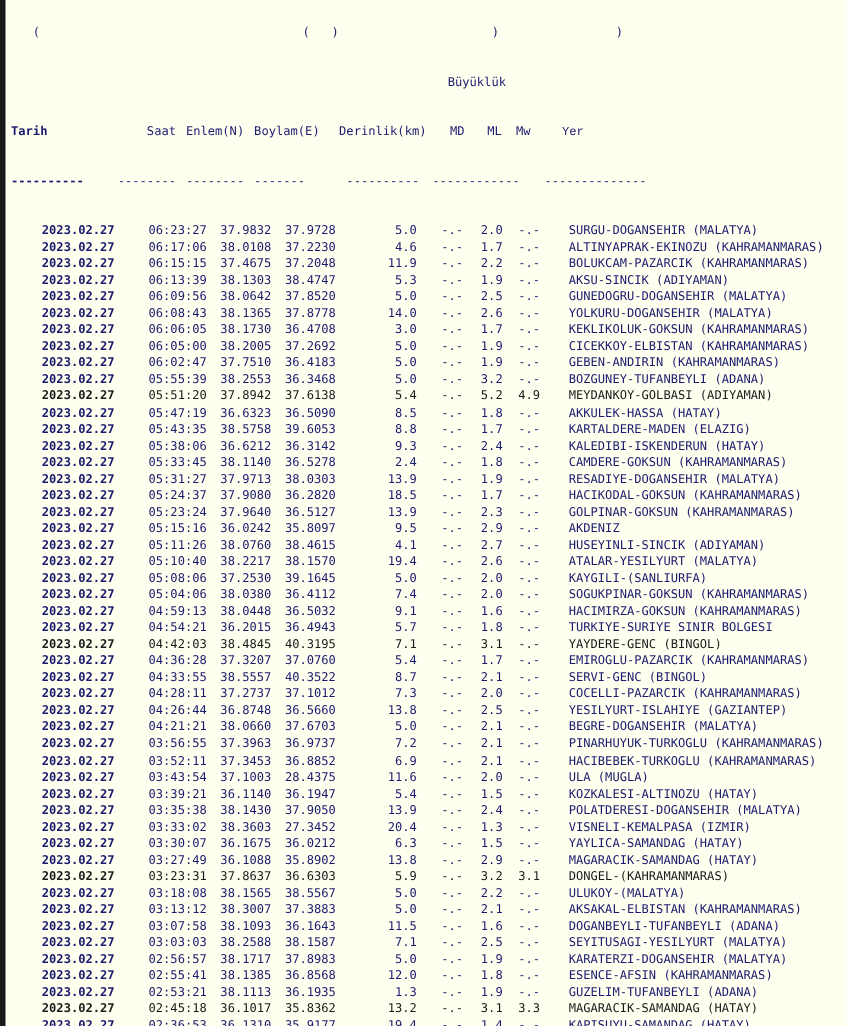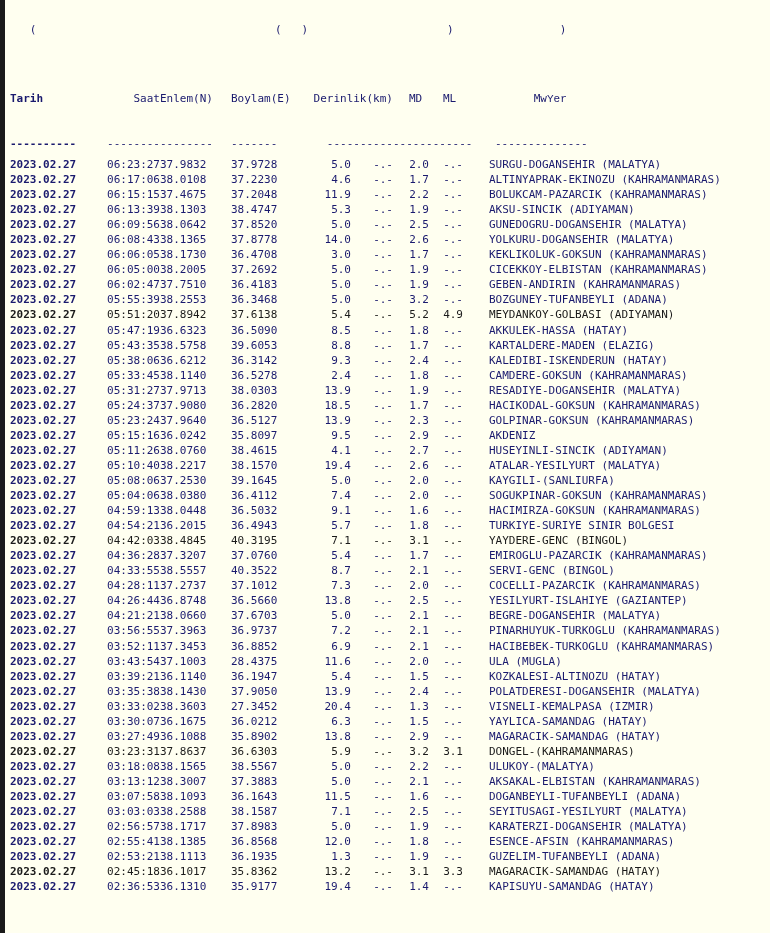--- a/index.html
+++ b/index.html
@@ -28,56 +28,57 @@
     top: -8px;
     white-space: pre;
     line-height: 15px;
   }
   .line {
     height: 15px;
     line-height: 15px;
     white-space: pre;
     position: relative;
   }
-  .row { height: 15.05px; }
+  .row { height: 15.05px; margin-left: 28px; }
   .row.hl-orange::before,
   .row.hl-yellow::before {
     content: "";
     position: absolute;
     left: -4px;
     width: 746px;
     top: 0; bottom: 0;
     z-index: -1;
   }
   .row.hl-orange::before { background: #ff5a00; }
   .row.hl-yellow::before { background: #ffe600; }
   .row.hl-orange { color: #1a1a1a; }
   .row.hl-yellow { color: #1a1a1a; }
   .c { display: inline-block; white-space: pre; }
   .c-date { width: 79px; font-weight: bold; }
   .c-time { width: 71px; text-align: right; }
-  .c-lat  { width: 71px; }
+  .c-lat  { width: 71px; text-align: center; }
   .c-lon  { width: 60px; }
   .c-dep  { width: 60px; text-align: right; }
   .c-md   { width: 42px; text-align: right; }
   .c-ml   { width: 36px; text-align: right; }
   .c-mw   { width: 34px; text-align: right; }
   .c-loc  { padding-left: 26px; }
-  .hdr .c-dep { text-align: right; padding-left: 6px; width: 90px; margin-top: 24px; }
+  .hdr .c-dep { text-align: center; padding-left: 6px; width: 90px; }
   .hdr .c-md  { text-align: left; width: 34px; padding-left: 16px; }
   .hdr .c-ml  { text-align: left; width: 26px; }
-  .hdr .c-mw  { text-align: right; width: 42px; margin-left: 36px; }
+  .hdr .c-mw  { text-align: left; width: 42px; }
   .hdr .c-loc { padding-left: 0; font-family: Liberation Mono, monospace; }
   .hdr .c-lon { width: 66px; }
   .cut-line { color: #1a1a6e; }
   .magnitude-title { padding-left: 397px; }
 </style>
 </head>
 <body>
 
 <div class="left-border"></div>
 
 <div class="pre" id="listing">
   <div class="line cut-line">   (                                    (   )                     )                )</div>
+  <div class="line"><span class="magnitude-title">Büyüklük</span></div>
   <div class="line hdr"><span class="c c-date">Tarih</span><span class="c c-time">Saat</span><span class="c c-lat">Enlem(N)</span><span class="c c-lon">Boylam(E)</span><span class="c c-dep">Derinlik(km)</span><span class="c c-md">MD</span><span class="c c-ml">ML</span><span class="c c-mw">Mw</span><span class="c c-loc">Yer</span></div>
   <div class="line hdr"><span class="c c-date">----------</span><span class="c c-time">--------</span><span class="c c-lat">--------</span><span class="c c-lon">-------</span><span class="c c-dep">----------</span><span class="c" style="width:102px">------------</span><span class="c">--------------</span></div>
   <div id="rows"><div class="line row"><span class="c c-date">2023.02.27</span><span class="c c-time">06:23:27</span><span class="c c-lat">37.9832</span><span class="c c-lon">37.9728</span><span class="c c-dep">5.0</span><span class="c c-md">-.-</span><span class="c c-ml">2.0</span><span class="c c-mw">-.-</span><span class="c c-loc">SURGU-DOGANSEHIR (MALATYA)</span></div><div class="line row"><span class="c c-date">2023.02.27</span><span class="c c-time">06:17:06</span><span class="c c-lat">38.0108</span><span class="c c-lon">37.2230</span><span class="c c-dep">4.6</span><span class="c c-md">-.-</span><span class="c c-ml">1.7</span><span class="c c-mw">-.-</span><span class="c c-loc">ALTINYAPRAK-EKINOZU (KAHRAMANMARAS)</span></div><div class="line row"><span class="c c-date">2023.02.27</span><span class="c c-time">06:15:15</span><span class="c c-lat">37.4675</span><span class="c c-lon">37.2048</span><span class="c c-dep">11.9</span><span class="c c-md">-.-</span><span class="c c-ml">2.2</span><span class="c c-mw">-.-</span><span class="c c-loc">BOLUKCAM-PAZARCIK (KAHRAMANMARAS)</span></div><div class="line row"><span class="c c-date">2023.02.27</span><span class="c c-time">06:13:39</span><span class="c c-lat">38.1303</span><span class="c c-lon">38.4747</span><span class="c c-dep">5.3</span><span class="c c-md">-.-</span><span class="c c-ml">1.9</span><span class="c c-mw">-.-</span><span class="c c-loc">AKSU-SINCIK (ADIYAMAN)</span></div><div class="line row"><span class="c c-date">2023.02.27</span><span class="c c-time">06:09:56</span><span class="c c-lat">38.0642</span><span class="c c-lon">37.8520</span><span class="c c-dep">5.0</span><span class="c c-md">-.-</span><span class="c c-ml">2.5</span><span class="c c-mw">-.-</span><span class="c c-loc">GUNEDOGRU-DOGANSEHIR (MALATYA)</span></div><div class="line row"><span class="c c-date">2023.02.27</span><span class="c c-time">06:08:43</span><span class="c c-lat">38.1365</span><span class="c c-lon">37.8778</span><span class="c c-dep">14.0</span><span class="c c-md">-.-</span><span class="c c-ml">2.6</span><span class="c c-mw">-.-</span><span class="c c-loc">YOLKURU-DOGANSEHIR (MALATYA)</span></div><div class="line row"><span class="c c-date">2023.02.27</span><span class="c c-time">06:06:05</span><span class="c c-lat">38.1730</span><span class="c c-lon">36.4708</span><span class="c c-dep">3.0</span><span class="c c-md">-.-</span><span class="c c-ml">1.7</span><span class="c c-mw">-.-</span><span class="c c-loc">KEKLIKOLUK-GOKSUN (KAHRAMANMARAS)</span></div><div class="line row"><span class="c c-date">2023.02.27</span><span class="c c-time">06:05:00</span><span class="c c-lat">38.2005</span><span class="c c-lon">37.2692</span><span class="c c-dep">5.0</span><span class="c c-md">-.-</span><span class="c c-ml">1.9</span><span class="c c-mw">-.-</span><span class="c c-loc">CICEKKOY-ELBISTAN (KAHRAMANMARAS)</span></div><div class="line row"><span class="c c-date">2023.02.27</span><span class="c c-time">06:02:47</span><span class="c c-lat">37.7510</span><span class="c c-lon">36.4183</span><span class="c c-dep">5.0</span><span class="c c-md">-.-</span><span class="c c-ml">1.9</span><span class="c c-mw">-.-</span><span class="c c-loc">GEBEN-ANDIRIN (KAHRAMANMARAS)</span></div><div class="line row"><span class="c c-date">2023.02.27</span><span class="c c-time">05:55:39</span><span class="c c-lat">38.2553</span><span class="c c-lon">36.3468</span><span class="c c-dep">5.0</span><span class="c c-md">-.-</span><span class="c c-ml">3.2</span><span class="c c-mw">-.-</span><span class="c c-loc">BOZGUNEY-TUFANBEYLI (ADANA)</span></div><div class="line row hl-orange"><span class="c c-date">2023.02.27</span><span class="c c-time">05:51:20</span><span class="c c-lat">37.8942</span><span class="c c-lon">37.6138</span><span class="c c-dep">5.4</span><span class="c c-md">-.-</span><span class="c c-ml">5.2</span><span class="c c-mw">4.9</span><span class="c c-loc">MEYDANKOY-GOLBASI (ADIYAMAN)</span></div><div class="line row"><span class="c c-date">2023.02.27</span><span class="c c-time">05:47:19</span><span class="c c-lat">36.6323</span><span class="c c-lon">36.5090</span><span class="c c-dep">8.5</span><span class="c c-md">-.-</span><span class="c c-ml">1.8</span><span class="c c-mw">-.-</span><span class="c c-loc">AKKULEK-HASSA (HATAY)</span></div><div class="line row"><span class="c c-date">2023.02.27</span><span class="c c-time">05:43:35</span><span class="c c-lat">38.5758</span><span class="c c-lon">39.6053</span><span class="c c-dep">8.8</span><span class="c c-md">-.-</span><span class="c c-ml">1.7</span><span class="c c-mw">-.-</span><span class="c c-loc">KARTALDERE-MADEN (ELAZIG)</span></div><div class="line row"><span class="c c-date">2023.02.27</span><span class="c c-time">05:38:06</span><span class="c c-lat">36.6212</span><span class="c c-lon">36.3142</span><span class="c c-dep">9.3</span><span class="c c-md">-.-</span><span class="c c-ml">2.4</span><span class="c c-mw">-.-</span><span class="c c-loc">KALEDIBI-ISKENDERUN (HATAY)</span></div><div class="line row"><span class="c c-date">2023.02.27</span><span class="c c-time">05:33:45</span><span class="c c-lat">38.1140</span><span class="c c-lon">36.5278</span><span class="c c-dep">2.4</span><span class="c c-md">-.-</span><span class="c c-ml">1.8</span><span class="c c-mw">-.-</span><span class="c c-loc">CAMDERE-GOKSUN (KAHRAMANMARAS)</span></div><div class="line row"><span class="c c-date">2023.02.27</span><span class="c c-time">05:31:27</span><span class="c c-lat">37.9713</span><span class="c c-lon">38.0303</span><span class="c c-dep">13.9</span><span class="c c-md">-.-</span><span class="c c-ml">1.9</span><span class="c c-mw">-.-</span><span class="c c-loc">RESADIYE-DOGANSEHIR (MALATYA)</span></div><div class="line row"><span class="c c-date">2023.02.27</span><span class="c c-time">05:24:37</span><span class="c c-lat">37.9080</span><span class="c c-lon">36.2820</span><span class="c c-dep">18.5</span><span class="c c-md">-.-</span><span class="c c-ml">1.7</span><span class="c c-mw">-.-</span><span class="c c-loc">HACIKODAL-GOKSUN (KAHRAMANMARAS)</span></div><div class="line row"><span class="c c-date">2023.02.27</span><span class="c c-time">05:23:24</span><span class="c c-lat">37.9640</span><span class="c c-lon">36.5127</span><span class="c c-dep">13.9</span><span class="c c-md">-.-</span><span class="c c-ml">2.3</span><span class="c c-mw">-.-</span><span class="c c-loc">GOLPINAR-GOKSUN (KAHRAMANMARAS)</span></div><div class="line row"><span class="c c-date">2023.02.27</span><span class="c c-time">05:15:16</span><span class="c c-lat">36.0242</span><span class="c c-lon">35.8097</span><span class="c c-dep">9.5</span><span class="c c-md">-.-</span><span class="c c-ml">2.9</span><span class="c c-mw">-.-</span><span class="c c-loc">AKDENIZ</span></div><div class="line row"><span class="c c-date">2023.02.27</span><span class="c c-time">05:11:26</span><span class="c c-lat">38.0760</span><span class="c c-lon">38.4615</span><span class="c c-dep">4.1</span><span class="c c-md">-.-</span><span class="c c-ml">2.7</span><span class="c c-mw">-.-</span><span class="c c-loc">HUSEYINLI-SINCIK (ADIYAMAN)</span></div><div class="line row"><span class="c c-date">2023.02.27</span><span class="c c-time">05:10:40</span><span class="c c-lat">38.2217</span><span class="c c-lon">38.1570</span><span class="c c-dep">19.4</span><span class="c c-md">-.-</span><span class="c c-ml">2.6</span><span class="c c-mw">-.-</span><span class="c c-loc">ATALAR-YESILYURT (MALATYA)</span></div><div class="line row"><span class="c c-date">2023.02.27</span><span class="c c-time">05:08:06</span><span class="c c-lat">37.2530</span><span class="c c-lon">39.1645</span><span class="c c-dep">5.0</span><span class="c c-md">-.-</span><span class="c c-ml">2.0</span><span class="c c-mw">-.-</span><span class="c c-loc">KAYGILI-(SANLIURFA)</span></div><div class="line row"><span class="c c-date">2023.02.27</span><span class="c c-time">05:04:06</span><span class="c c-lat">38.0380</span><span class="c c-lon">36.4112</span><span class="c c-dep">7.4</span><span class="c c-md">-.-</span><span class="c c-ml">2.0</span><span class="c c-mw">-.-</span><span class="c c-loc">SOGUKPINAR-GOKSUN (KAHRAMANMARAS)</span></div><div class="line row"><span class="c c-date">2023.02.27</span><span class="c c-time">04:59:13</span><span class="c c-lat">38.0448</span><span class="c c-lon">36.5032</span><span class="c c-dep">9.1</span><span class="c c-md">-.-</span><span class="c c-ml">1.6</span><span class="c c-mw">-.-</span><span class="c c-loc">HACIMIRZA-GOKSUN (KAHRAMANMARAS)</span></div><div class="line row"><span class="c c-date">2023.02.27</span><span class="c c-time">04:54:21</span><span class="c c-lat">36.2015</span><span class="c c-lon">36.4943</span><span class="c c-dep">5.7</span><span class="c c-md">-.-</span><span class="c c-ml">1.8</span><span class="c c-mw">-.-</span><span class="c c-loc">TURKIYE-SURIYE SINIR BOLGESI</span></div><div class="line row hl-yellow"><span class="c c-date">2023.02.27</span><span class="c c-time">04:42:03</span><span class="c c-lat">38.4845</span><span class="c c-lon">40.3195</span><span class="c c-dep">7.1</span><span class="c c-md">-.-</span><span class="c c-ml">3.1</span><span class="c c-mw">-.-</span><span class="c c-loc">YAYDERE-GENC (BINGOL)</span></div><div class="line row"><span class="c c-date">2023.02.27</span><span class="c c-time">04:36:28</span><span class="c c-lat">37.3207</span><span class="c c-lon">37.0760</span><span class="c c-dep">5.4</span><span class="c c-md">-.-</span><span class="c c-ml">1.7</span><span class="c c-mw">-.-</span><span class="c c-loc">EMIROGLU-PAZARCIK (KAHRAMANMARAS)</span></div><div class="line row"><span class="c c-date">2023.02.27</span><span class="c c-time">04:33:55</span><span class="c c-lat">38.5557</span><span class="c c-lon">40.3522</span><span class="c c-dep">8.7</span><span class="c c-md">-.-</span><span class="c c-ml">2.1</span><span class="c c-mw">-.-</span><span class="c c-loc">SERVI-GENC (BINGOL)</span></div><div class="line row"><span class="c c-date">2023.02.27</span><span class="c c-time">04:28:11</span><span class="c c-lat">37.2737</span><span class="c c-lon">37.1012</span><span class="c c-dep">7.3</span><span class="c c-md">-.-</span><span class="c c-ml">2.0</span><span class="c c-mw">-.-</span><span class="c c-loc">COCELLI-PAZARCIK (KAHRAMANMARAS)</span></div><div class="line row"><span class="c c-date">2023.02.27</span><span class="c c-time">04:26:44</span><span class="c c-lat">36.8748</span><span class="c c-lon">36.5660</span><span class="c c-dep">13.8</span><span class="c c-md">-.-</span><span class="c c-ml">2.5</span><span class="c c-mw">-.-</span><span class="c c-loc">YESILYURT-ISLAHIYE (GAZIANTEP)</span></div><div class="line row"><span class="c c-date">2023.02.27</span><span class="c c-time">04:21:21</span><span class="c c-lat">38.0660</span><span class="c c-lon">37.6703</span><span class="c c-dep">5.0</span><span class="c c-md">-.-</span><span class="c c-ml">2.1</span><span class="c c-mw">-.-</span><span class="c c-loc">BEGRE-DOGANSEHIR (MALATYA)</span></div><div class="line row"><span class="c c-date">2023.02.27</span><span class="c c-time">03:56:55</span><span class="c c-lat">37.3963</span><span class="c c-lon">36.9737</span><span class="c c-dep">7.2</span><span class="c c-md">-.-</span><span class="c c-ml">2.1</span><span class="c c-mw">-.-</span><span class="c c-loc">PINARHUYUK-TURKOGLU (KAHRAMANMARAS)</span></div><div class="line row"><span class="c c-date">2023.02.27</span><span class="c c-time">03:52:11</span><span class="c c-lat">37.3453</span><span class="c c-lon">36.8852</span><span class="c c-dep">6.9</span><span class="c c-md">-.-</span><span class="c c-ml">2.1</span><span class="c c-mw">-.-</span><span class="c c-loc">HACIBEBEK-TURKOGLU (KAHRAMANMARAS)</span></div><div class="line row"><span class="c c-date">2023.02.27</span><span class="c c-time">03:43:54</span><span class="c c-lat">37.1003</span><span class="c c-lon">28.4375</span><span class="c c-dep">11.6</span><span class="c c-md">-.-</span><span class="c c-ml">2.0</span><span class="c c-mw">-.-</span><span class="c c-loc">ULA (MUGLA)</span></div><div class="line row"><span class="c c-date">2023.02.27</span><span class="c c-time">03:39:21</span><span class="c c-lat">36.1140</span><span class="c c-lon">36.1947</span><span class="c c-dep">5.4</span><span class="c c-md">-.-</span><span class="c c-ml">1.5</span><span class="c c-mw">-.-</span><span class="c c-loc">KOZKALESI-ALTINOZU (HATAY)</span></div><div class="line row"><span class="c c-date">2023.02.27</span><span class="c c-time">03:35:38</span><span class="c c-lat">38.1430</span><span class="c c-lon">37.9050</span><span class="c c-dep">13.9</span><span class="c c-md">-.-</span><span class="c c-ml">2.4</span><span class="c c-mw">-.-</span><span class="c c-loc">POLATDERESI-DOGANSEHIR (MALATYA)</span></div><div class="line row"><span class="c c-date">2023.02.27</span><span class="c c-time">03:33:02</span><span class="c c-lat">38.3603</span><span class="c c-lon">27.3452</span><span class="c c-dep">20.4</span><span class="c c-md">-.-</span><span class="c c-ml">1.3</span><span class="c c-mw">-.-</span><span class="c c-loc">VISNELI-KEMALPASA (IZMIR)</span></div><div class="line row"><span class="c c-date">2023.02.27</span><span class="c c-time">03:30:07</span><span class="c c-lat">36.1675</span><span class="c c-lon">36.0212</span><span class="c c-dep">6.3</span><span class="c c-md">-.-</span><span class="c c-ml">1.5</span><span class="c c-mw">-.-</span><span class="c c-loc">YAYLICA-SAMANDAG (HATAY)</span></div><div class="line row"><span class="c c-date">2023.02.27</span><span class="c c-time">03:27:49</span><span class="c c-lat">36.1088</span><span class="c c-lon">35.8902</span><span class="c c-dep">13.8</span><span class="c c-md">-.-</span><span class="c c-ml">2.9</span><span class="c c-mw">-.-</span><span class="c c-loc">MAGARACIK-SAMANDAG (HATAY)</span></div><div class="line row hl-yellow"><span class="c c-date">2023.02.27</span><span class="c c-time">03:23:31</span><span class="c c-lat">37.8637</span><span class="c c-lon">36.6303</span><span class="c c-dep">5.9</span><span class="c c-md">-.-</span><span class="c c-ml">3.2</span><span class="c c-mw">3.1</span><span class="c c-loc">DONGEL-(KAHRAMANMARAS)</span></div><div class="line row"><span class="c c-date">2023.02.27</span><span class="c c-time">03:18:08</span><span class="c c-lat">38.1565</span><span class="c c-lon">38.5567</span><span class="c c-dep">5.0</span><span class="c c-md">-.-</span><span class="c c-ml">2.2</span><span class="c c-mw">-.-</span><span class="c c-loc">ULUKOY-(MALATYA)</span></div><div class="line row"><span class="c c-date">2023.02.27</span><span class="c c-time">03:13:12</span><span class="c c-lat">38.3007</span><span class="c c-lon">37.3883</span><span class="c c-dep">5.0</span><span class="c c-md">-.-</span><span class="c c-ml">2.1</span><span class="c c-mw">-.-</span><span class="c c-loc">AKSAKAL-ELBISTAN (KAHRAMANMARAS)</span></div><div class="line row"><span class="c c-date">2023.02.27</span><span class="c c-time">03:07:58</span><span class="c c-lat">38.1093</span><span class="c c-lon">36.1643</span><span class="c c-dep">11.5</span><span class="c c-md">-.-</span><span class="c c-ml">1.6</span><span class="c c-mw">-.-</span><span class="c c-loc">DOGANBEYLI-TUFANBEYLI (ADANA)</span></div><div class="line row"><span class="c c-date">2023.02.27</span><span class="c c-time">03:03:03</span><span class="c c-lat">38.2588</span><span class="c c-lon">38.1587</span><span class="c c-dep">7.1</span><span class="c c-md">-.-</span><span class="c c-ml">2.5</span><span class="c c-mw">-.-</span><span class="c c-loc">SEYITUSAGI-YESILYURT (MALATYA)</span></div><div class="line row"><span class="c c-date">2023.02.27</span><span class="c c-time">02:56:57</span><span class="c c-lat">38.1717</span><span class="c c-lon">37.8983</span><span class="c c-dep">5.0</span><span class="c c-md">-.-</span><span class="c c-ml">1.9</span><span class="c c-mw">-.-</span><span class="c c-loc">KARATERZI-DOGANSEHIR (MALATYA)</span></div><div class="line row"><span class="c c-date">2023.02.27</span><span class="c c-time">02:55:41</span><span class="c c-lat">38.1385</span><span class="c c-lon">36.8568</span><span class="c c-dep">12.0</span><span class="c c-md">-.-</span><span class="c c-ml">1.8</span><span class="c c-mw">-.-</span><span class="c c-loc">ESENCE-AFSIN (KAHRAMANMARAS)</span></div><div class="line row"><span class="c c-date">2023.02.27</span><span class="c c-time">02:53:21</span><span class="c c-lat">38.1113</span><span class="c c-lon">36.1935</span><span class="c c-dep">1.3</span><span class="c c-md">-.-</span><span class="c c-ml">1.9</span><span class="c c-mw">-.-</span><span class="c c-loc">GUZELIM-TUFANBEYLI (ADANA)</span></div><div class="line row hl-yellow"><span class="c c-date">2023.02.27</span><span class="c c-time">02:45:18</span><span class="c c-lat">36.1017</span><span class="c c-lon">35.8362</span><span class="c c-dep">13.2</span><span class="c c-md">-.-</span><span class="c c-ml">3.1</span><span class="c c-mw">3.3</span><span class="c c-loc">MAGARACIK-SAMANDAG (HATAY)</span></div><div class="line row"><span class="c c-date">2023.02.27</span><span class="c c-time">02:36:53</span><span class="c c-lat">36.1310</span><span class="c c-lon">35.9177</span><span class="c c-dep">19.4</span><span class="c c-md">-.-</span><span class="c c-ml">1.4</span><span class="c c-mw">-.-</span><span class="c c-loc">KAPISUYU-SAMANDAG (HATAY)</span></div></div>
 </div>
 
 </body></html>

